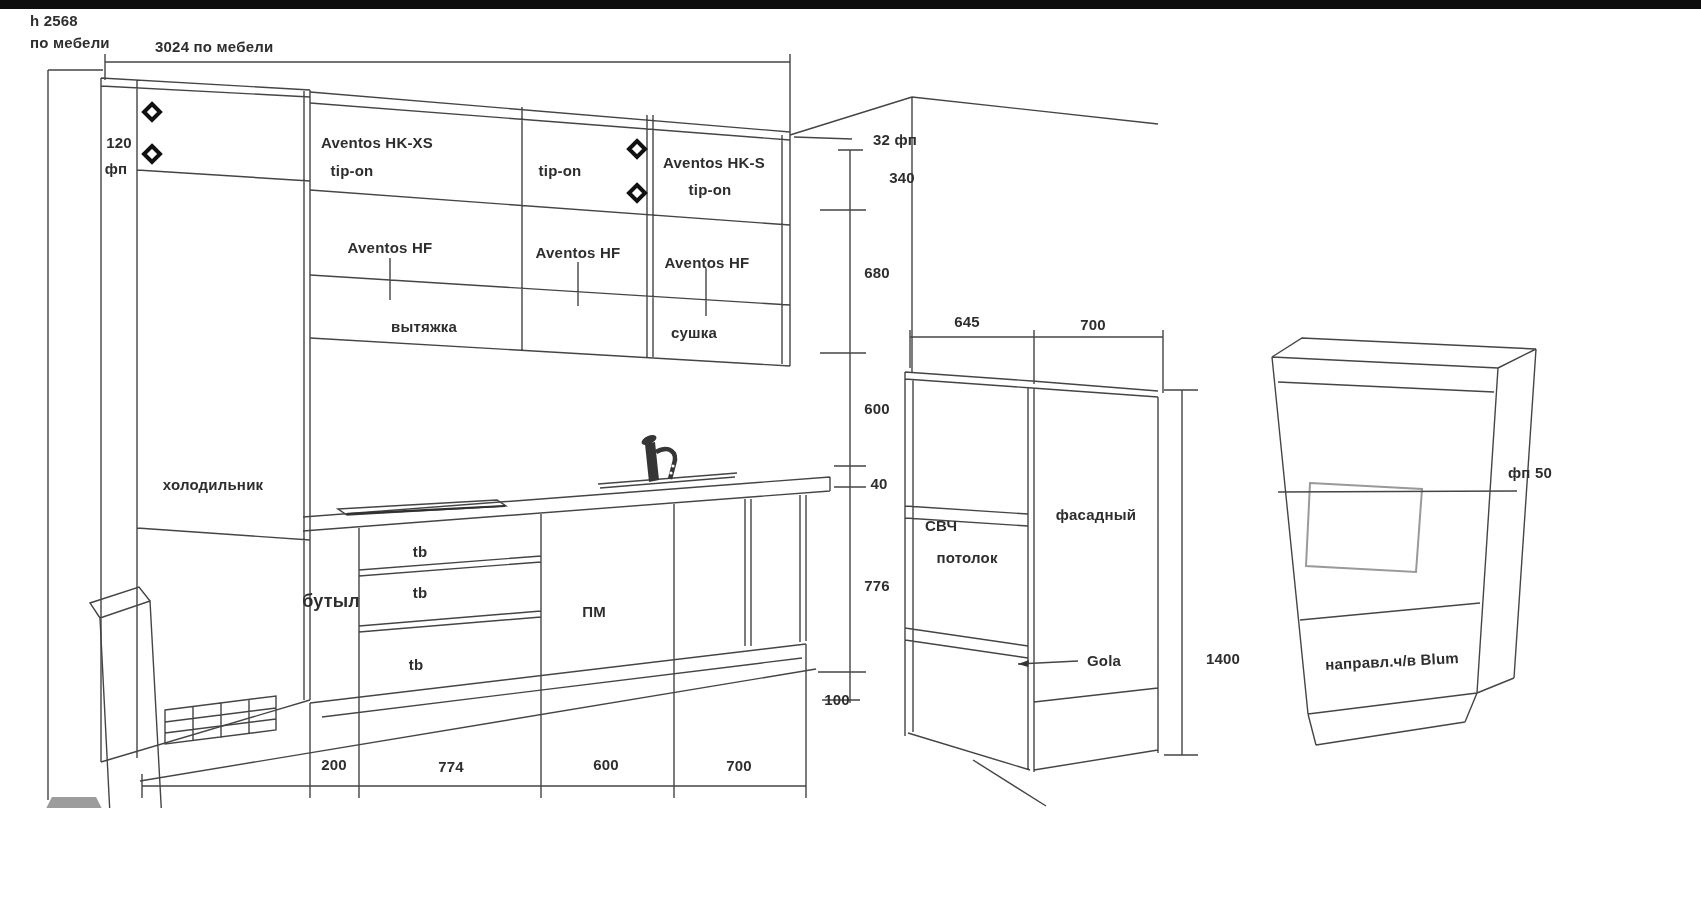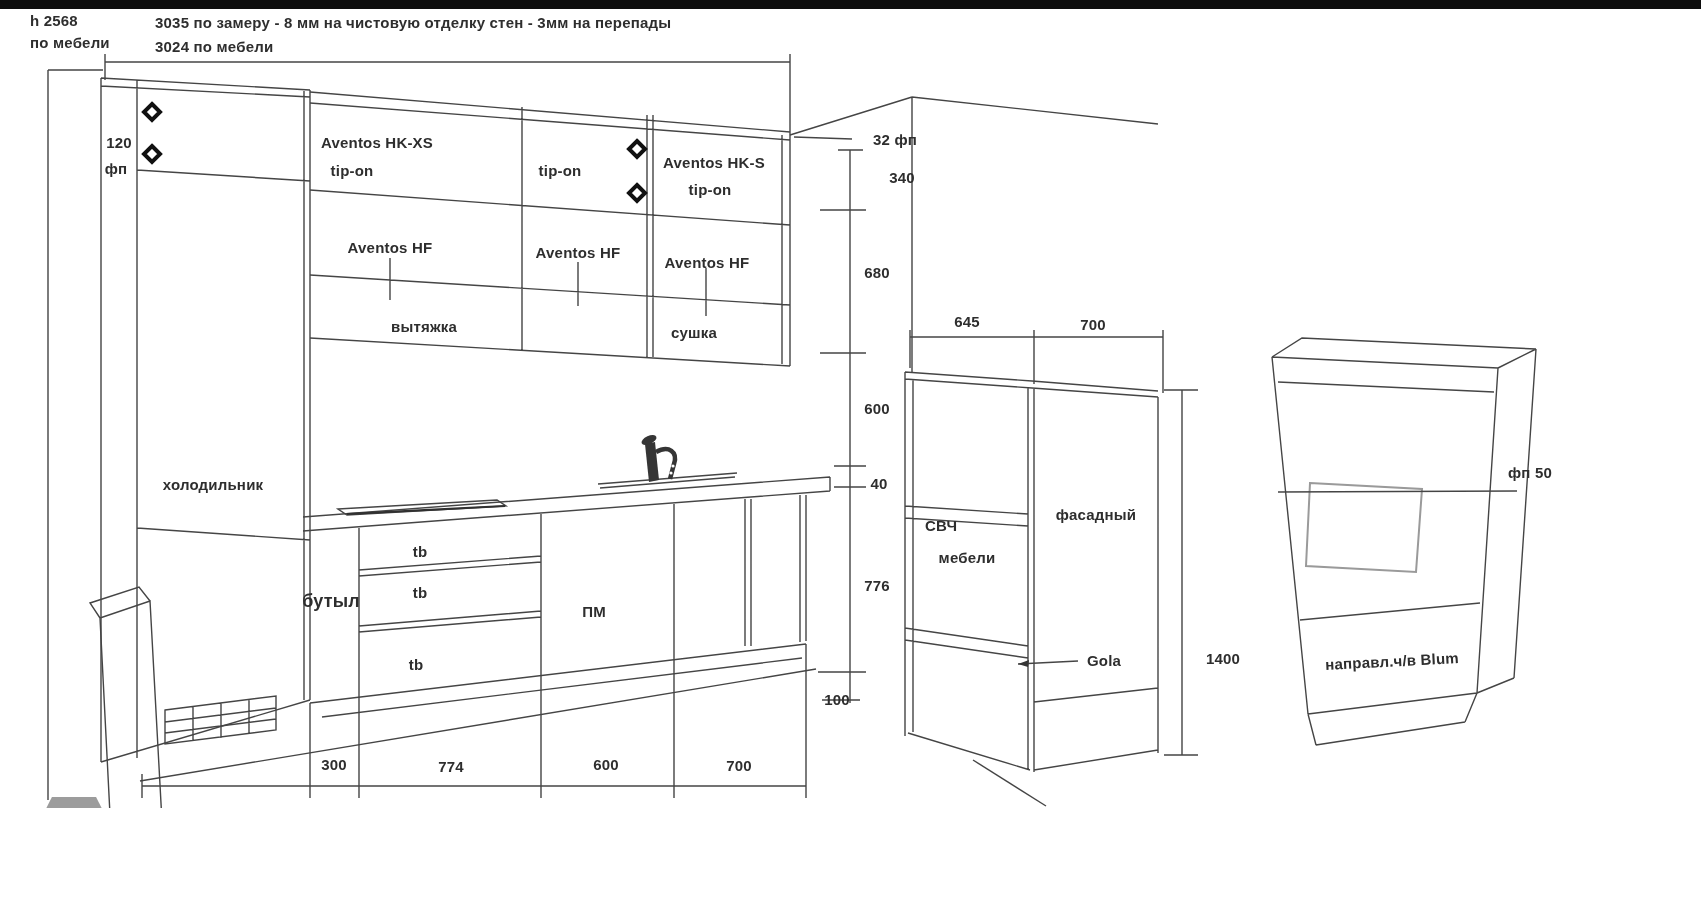--- a/index.html
+++ b/index.html
@@ -152,21 +152,20 @@
                           M1300,620 L1480,603
                           M1308,714 L1477,693 M1477,693 L1514,678
                           M1316,745 L1465,722 M1308,714 L1316,745 M1477,693 L1465,722"></path>
       <path class="lnl" d="M1310,483 L1422,489 L1416,572 L1306,566 Z"></path>
       <path class="ln" d="M1278,492 L1517,491"></path>
     </g>
   </svg>
 
   <div class="lbl-l" style="left:30px;top:20px;">h 2568</div>
   <div class="lbl-l" style="left:30px;top:42px;">по мебели</div>
-  <div class="lbl-l" style="left:155px;top:22px;">3035 по замеру - 8 мм на чистовую отделку стен - 3мм на перепады</div>
   <div class="lbl-l" style="left:155px;top:46px;">3024 по мебели</div>
 
   <div class="lbl" style="left:119px;top:142px;">120</div>
   <div class="lbl" style="left:116px;top:168px;">фп</div>
   <div class="lbl" style="left:213px;top:484px;">холодильник</div>
 
   <div class="lbl" style="left:377px;top:142px;">Aventos HK-XS</div>
   <div class="lbl" style="left:352px;top:170px;">tip-on</div>
   <div class="lbl" style="left:560px;top:170px;">tip-on</div>
   <div class="lbl" style="left:714px;top:162px;">Aventos HK-S</div>
@@ -184,29 +183,29 @@
   <div class="lbl" style="left:879px;top:483px;">40</div>
   <div class="lbl" style="left:877px;top:585px;">776</div>
   <div class="lbl" style="left:837px;top:699px;">100</div>
 
   <div class="lbl sm" style="left:331px;top:601px;">бутыл</div>
   <div class="lbl" style="left:420px;top:551px;">tb</div>
   <div class="lbl" style="left:420px;top:592px;">tb</div>
   <div class="lbl" style="left:416px;top:664px;">tb</div>
   <div class="lbl" style="left:594px;top:611px;">ПМ</div>
 
-  <div class="lbl" style="left:334px;top:764px;">300</div>
+  <div class="lbl" style="left:334px;top:764px;">200</div>
   <div class="lbl" style="left:451px;top:766px;">774</div>
   <div class="lbl" style="left:606px;top:764px;">600</div>
   <div class="lbl" style="left:739px;top:765px;">700</div>
 
   <div class="lbl" style="left:967px;top:321px;">645</div>
   <div class="lbl" style="left:1093px;top:324px;">700</div>
   <div class="lbl" style="left:941px;top:489px;margin-top:36px;">СВЧ</div>
-  <div class="lbl" style="left:967px;top:557px;">мебели</div>
+  <div class="lbl" style="left:967px;top:557px;">потолок</div>
   <div class="lbl" style="left:1096px;top:514px;">фасадный</div>
   <div class="lbl" style="left:1223px;top:658px;">1400</div>
   <div class="lbl" style="left:1104px;top:660px;">Gola</div>
   <div class="lbl" style="left:1008px;top:819px;">100</div>
 
   <div class="lbl" style="left:1530px;top:472px;">фп 50</div>
   <div class="lbl tilt" style="left:1392px;top:661px;">направл.ч/в Blum</div>
 
   <div class="logo-hex"></div>
   <div class="logo-e">E</div>

